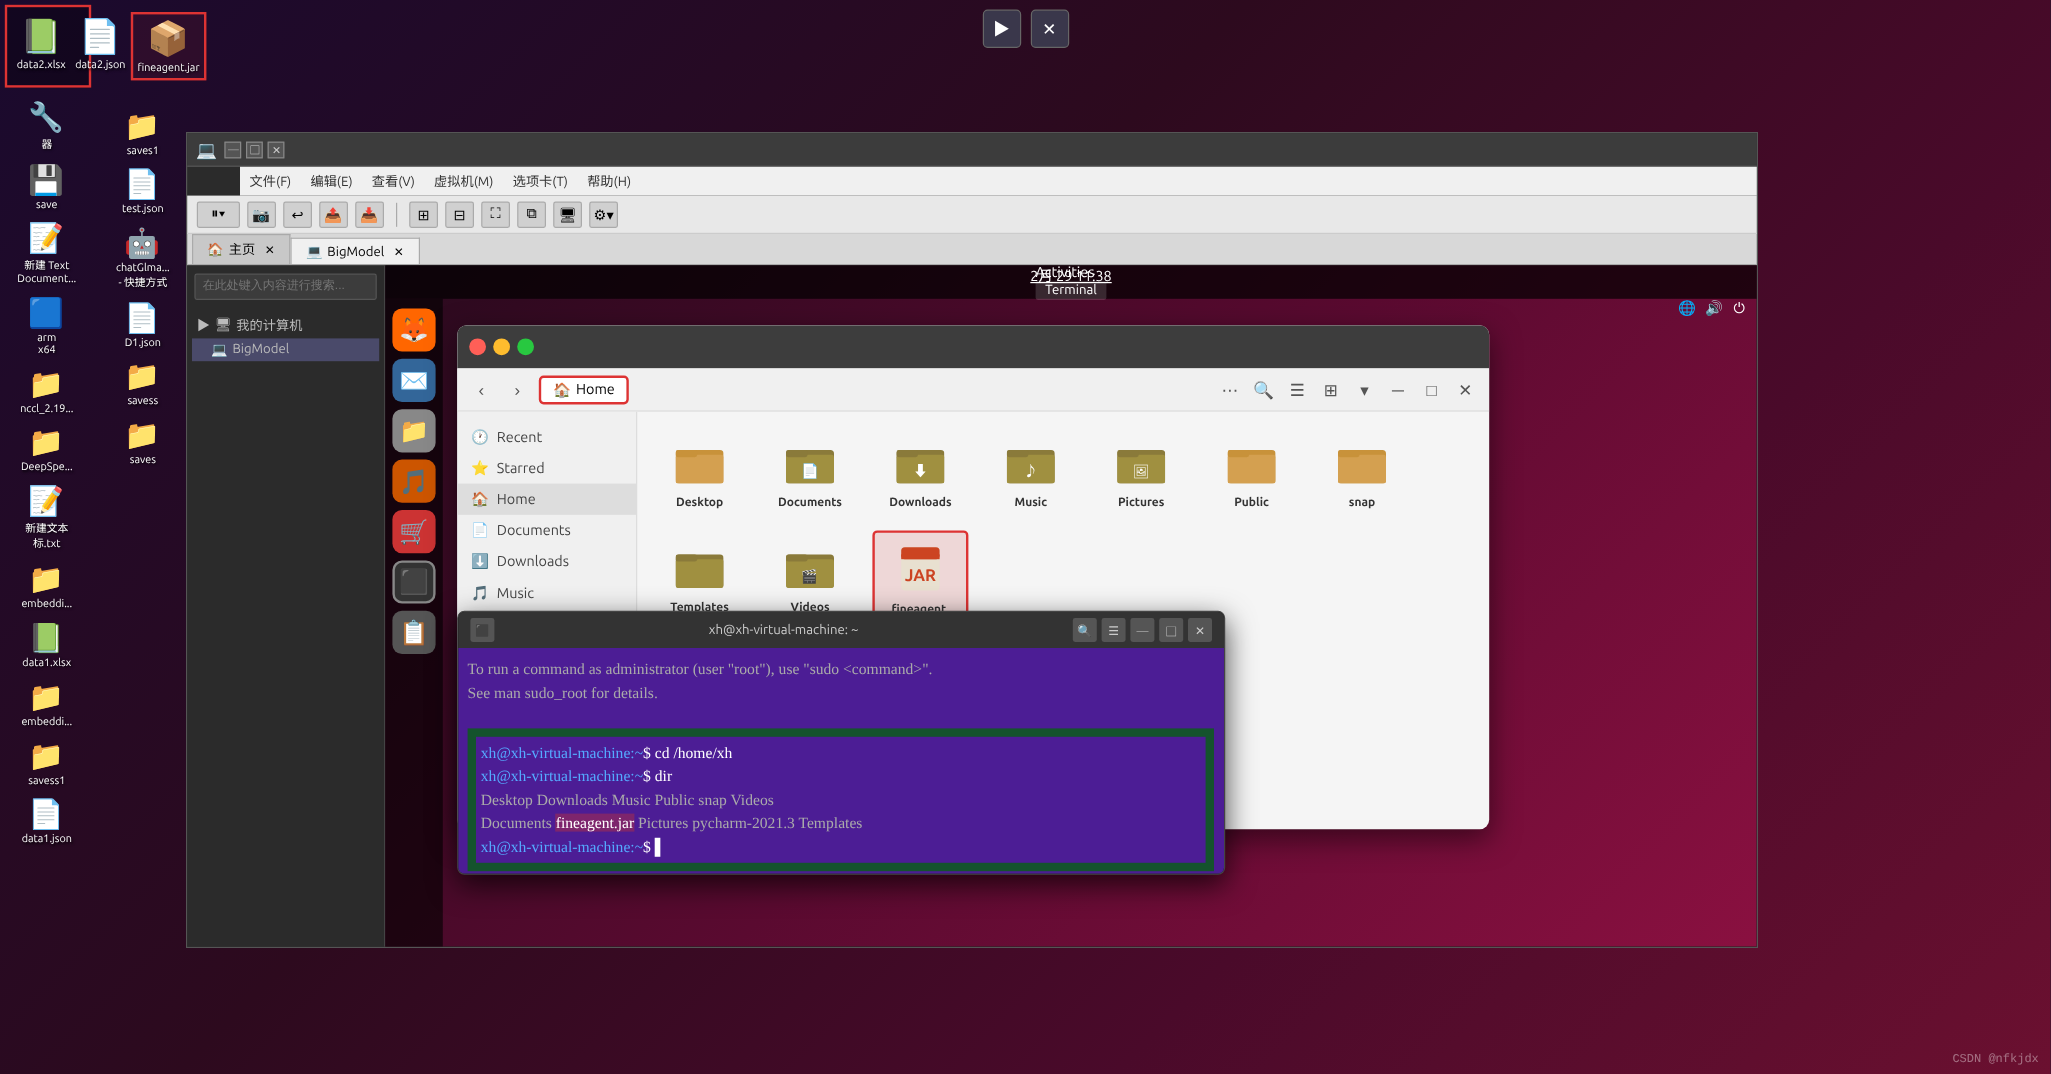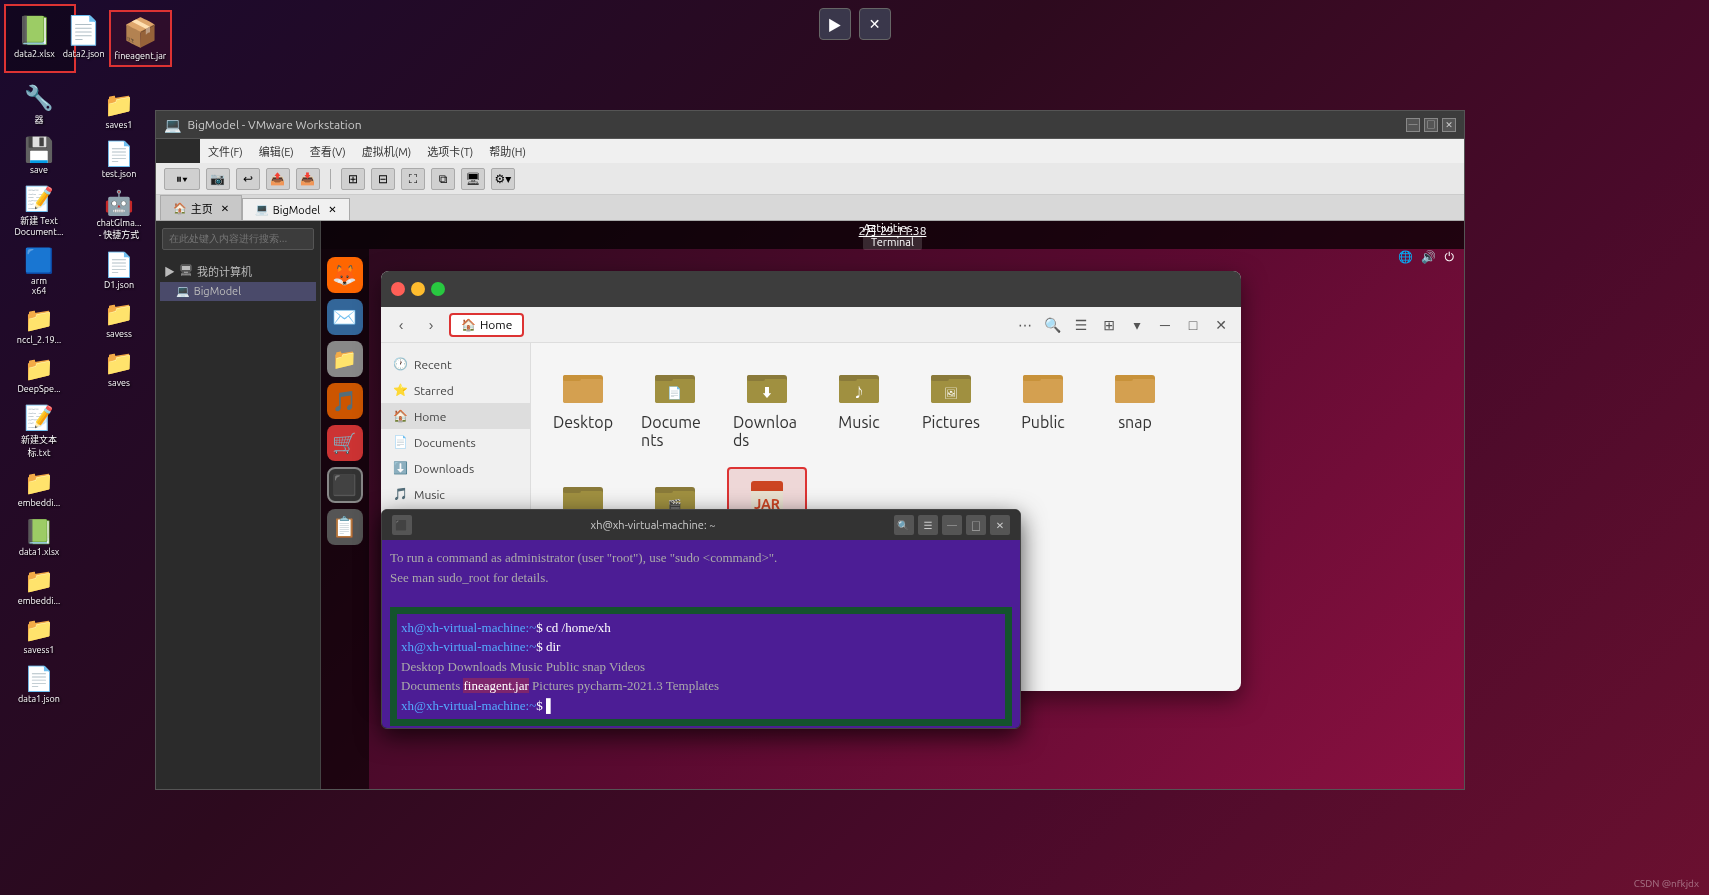--- a/index.html
+++ b/index.html
@@ -408,24 +408,25 @@
       width: 48px;
       height: 48px;
       display: flex;
       align-items: center;
       justify-content: center;
       font-size: 32px;
       margin-bottom: 4px;
     }
 
     .file-label {
-      font-size: 16px;
+      font-size: 10px;
       text-align: left;
       color: #333;
       word-break: break-all;
+      font-weight: bold;
     }
 
     
     .terminal-window {
       position: absolute;
       top: 288px;
       left: 60px;
       width: 640px;
       height: 220px;
       background: #1a1a1a;
@@ -588,20 +589,21 @@
       text-shadow: 1px 1px 2px black;
     }
 
     
     .watermark {
       position: absolute;
       bottom: 6px;
       right: 10px;
       color: rgba(255,255,255,0.4);
       font-size: 10px;
+      font-family: Liberation Mono, monospace;
     }
   </style>
 </head>
 <body>
 
 <div class="desktop">
 
   <div class="left-icons-col">
 
     <div class="desktop-top-files red-border" style="position:relative;left:0;top:0;flex-direction:row;display:flex;margin-bottom:4px;">
@@ -694,21 +696,20 @@
     <div class="left-icon">
       <div class="left-icon-img">📁</div>
       <div class="left-icon-label">saves</div>
     </div>
   </div>
 
   <div class="vmware-window">
 
     <div class="vmware-titlebar">
       <span style="font-size:14px;margin-right:6px;">💻</span>
-      <span class="vmware-title">BigModel - VMware Workstation</span>
       <div class="vmware-win-controls">
         <div class="win-btn">─</div>
         <div class="win-btn">□</div>
         <div class="win-btn">✕</div>
       </div>
     </div>
 
     <div class="vmware-menubar">
       <span class="menu-item">文件(F)</span>
       <span class="menu-item">编辑(E)</span>

